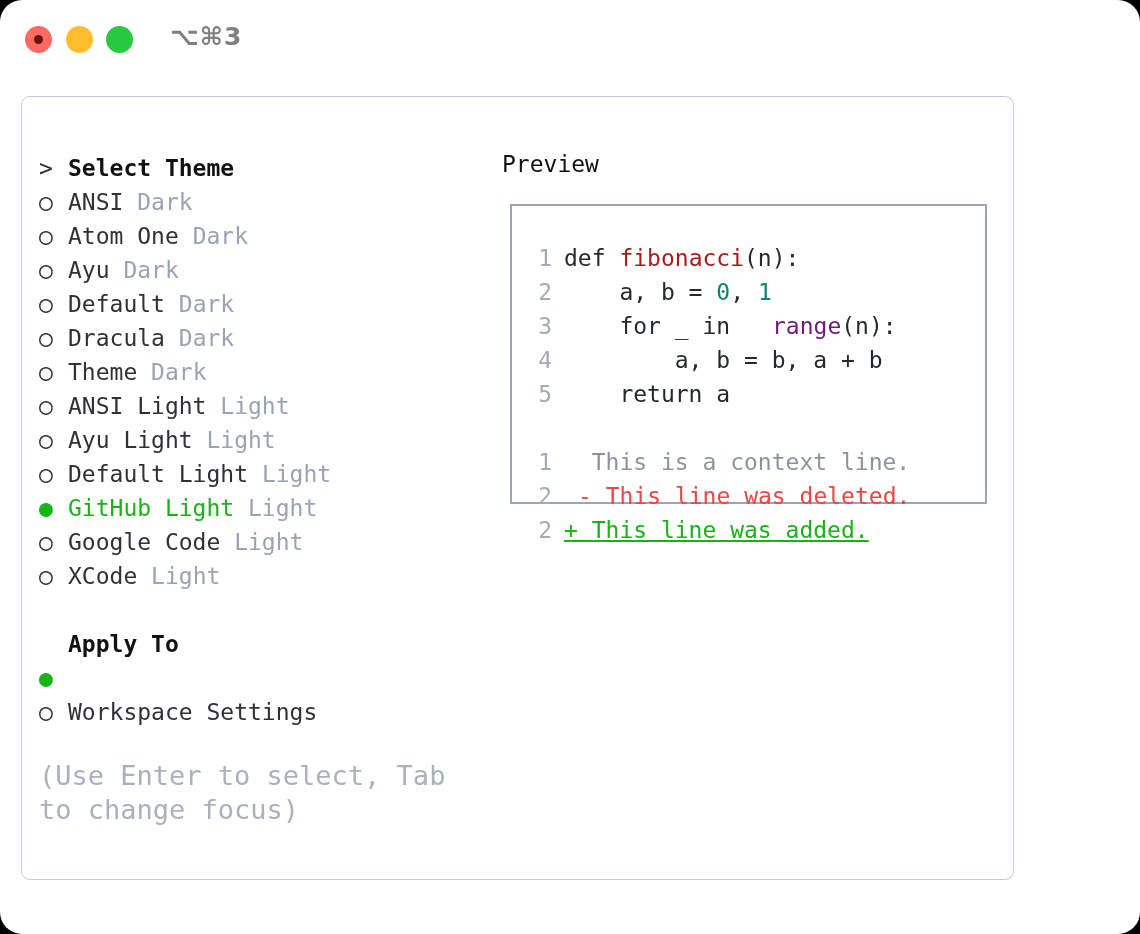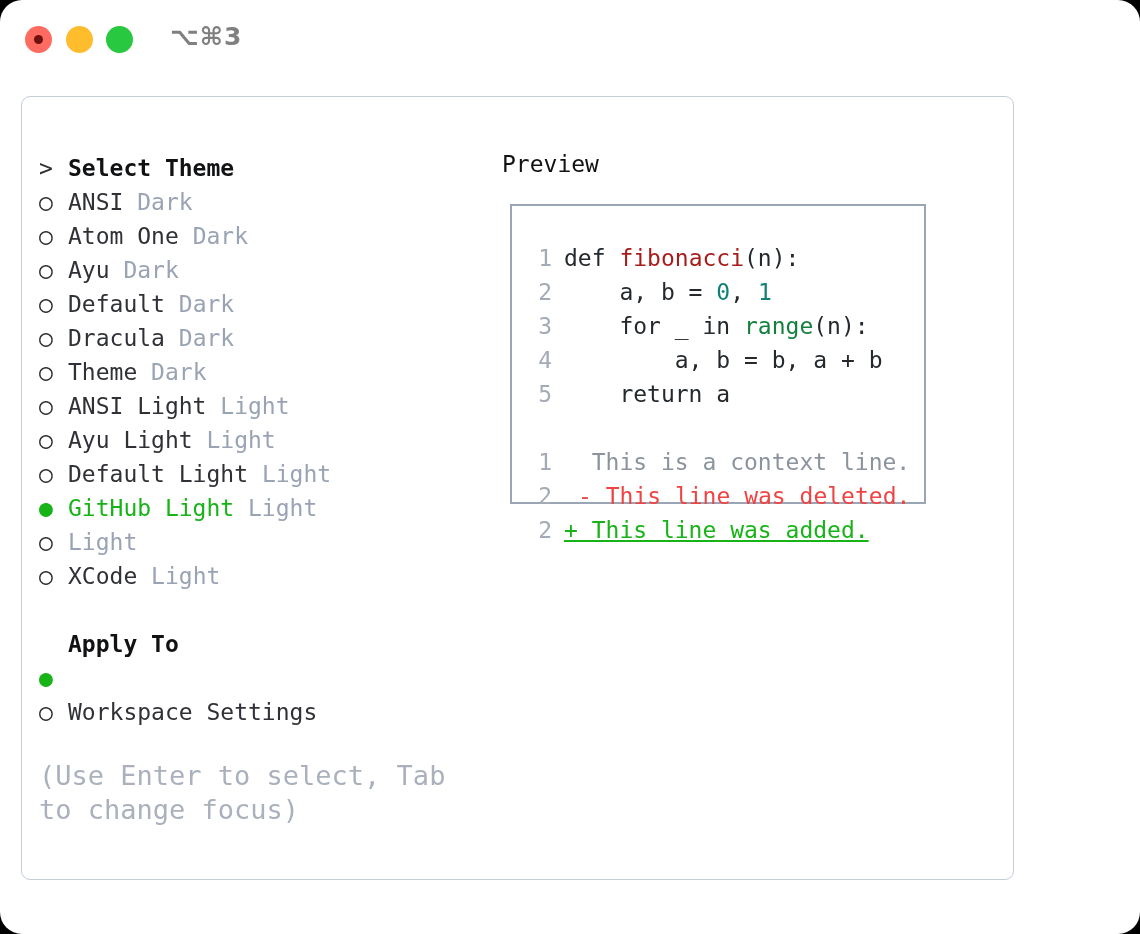--- a/index.html
+++ b/index.html
@@ -120,21 +120,21 @@
     top: 54px;
     font-size: 23px;
     font-weight: normal;
     color: #111214;
   }
 
   #preview-box {
     position: absolute;
     left: 488px;
     top: 107px;
-    width: 416px;
+    width: 477px;
     height: 300px;
     border: 2px solid #9aa6b6;
     background: #ffffff;
   }
 
   #code {
     position: absolute;
     left: 14px;
     top: 35px;
     font-size: 23px;
@@ -146,21 +146,21 @@
   .lineno {
     display: inline-block;
     width: 26px;
     text-align: right;
     color: #a3abb6;
     margin-right: 12px;
   }
   .tok-plain { color: #24292e; }
   .tok-func  { color: #a81b1b; }
   .tok-num   { color: #0e8276; }
-  .tok-call  { color: #15803d; }
+  .tok-call  { color: #701a75; margin-left: 28px; }
   .tok-ctx   { color: #8b949e; }
   .tok-del   { color: #ef4444; margin-left: 14px; }
   .tok-add   { color: #17b317; text-decoration: underline; }
 
   .blankline { display: block; height: 34px; }
 </style>
 </head>
 <body>
 
 <div id="window">
@@ -185,21 +185,21 @@
           <div class="row"><span class="marker">○</span><span class="row-label">ANSI </span><span class="row-suffix">Dark</span></div>
           <div class="row"><span class="marker">○</span><span class="row-label">Atom One </span><span class="row-suffix">Dark</span></div>
           <div class="row"><span class="marker">○</span><span class="row-label">Ayu </span><span class="row-suffix">Dark</span></div>
           <div class="row"><span class="marker">○</span><span class="row-label">Default </span><span class="row-suffix">Dark</span></div>
           <div class="row"><span class="marker">○</span><span class="row-label">Dracula </span><span class="row-suffix">Dark</span></div>
           <div class="row"><span class="marker">○</span><span class="row-label">Theme </span><span class="row-suffix">Dark</span></div>
           <div class="row"><span class="marker">○</span><span class="row-label">ANSI Light </span><span class="row-suffix">Light</span></div>
           <div class="row"><span class="marker">○</span><span class="row-label">Ayu Light </span><span class="row-suffix">Light</span></div>
           <div class="row"><span class="marker">○</span><span class="row-label">Default Light </span><span class="row-suffix">Light</span></div>
           <div class="row"><span class="marker sel">●</span><span class="row-label green">GitHub Light </span><span class="row-suffix">Light</span></div>
-          <div class="row"><span class="marker">○</span><span class="row-suffix">Light</span></div>
+          <div class="row"><span class="marker">○</span><span class="row-label">Google Code </span><span class="row-suffix">Light</span></div>
           <div class="row"><span class="marker">○</span><span class="row-label">XCode </span><span class="row-suffix">Light</span></div>
         </div>
 
       <div class="spacer-sm"></div>
 
       <div class="row">
         <span class="marker"> </span><span class="row-label header">Apply To</span>
       </div>
 
       <div id="apply-list">

